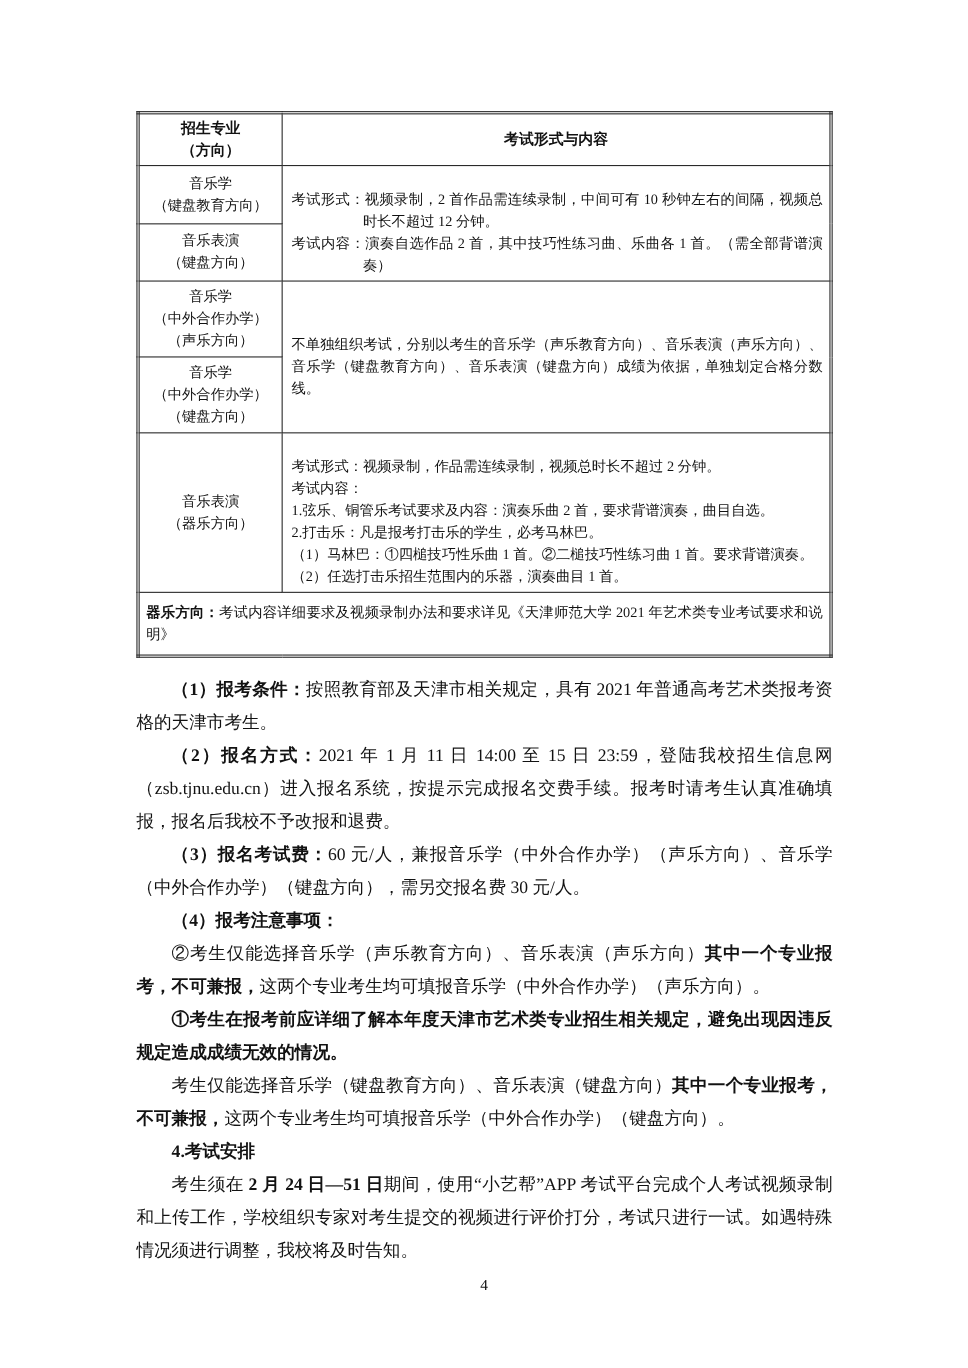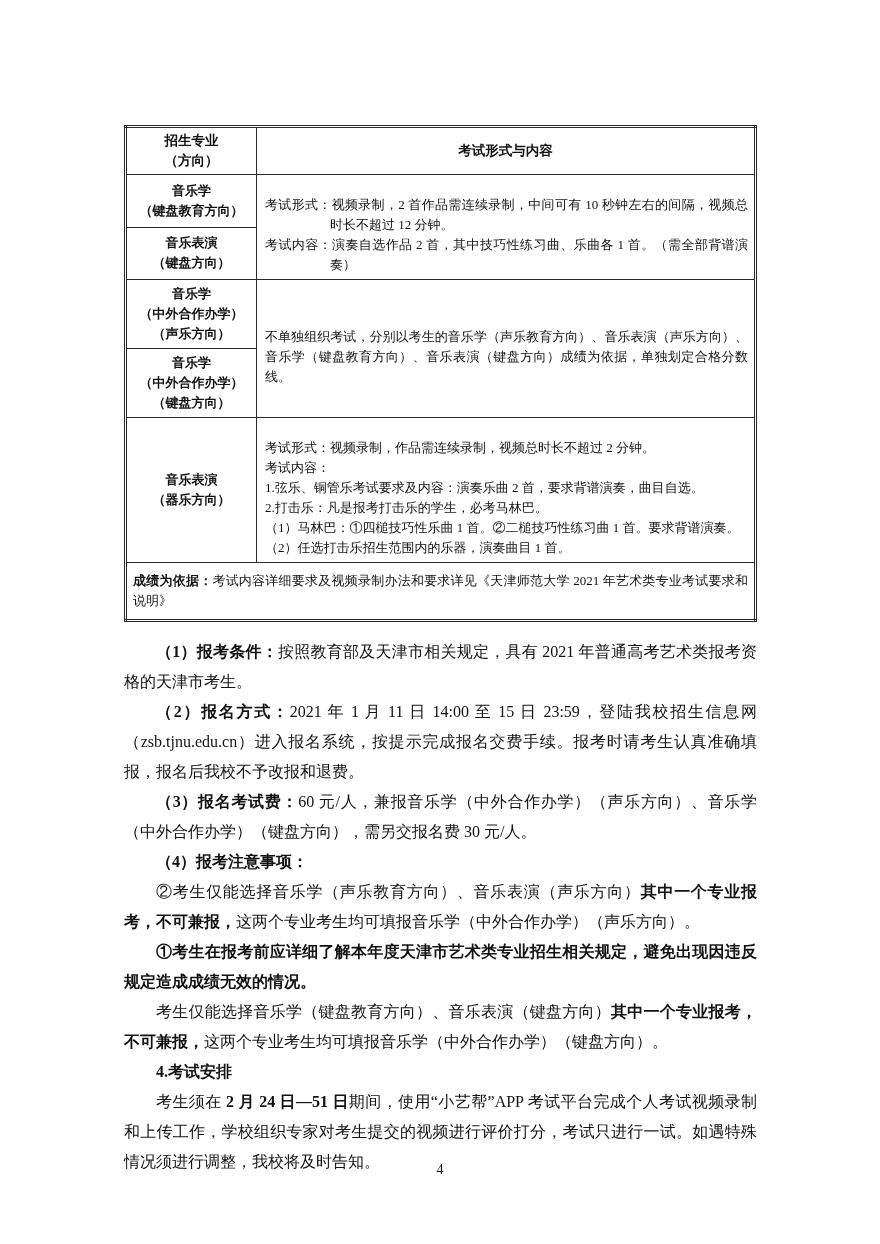--- a/index.html
+++ b/index.html
@@ -20,40 +20,38 @@
     width: 633px;
   }
 
   
   table.exam {
     width: 633px;
     border-collapse: collapse;
     border: 3px double #2a2a2a;
     font-size: 13px;
     line-height: 20px;
-    margin-top: 24px;
   }
   table.exam th, table.exam td {
     border: 1px solid #2a2a2a;
     vertical-align: middle;
   }
   th.hdr-majors, th.hdr-content {
     font-weight: bold;
     text-align: center;
     white-space: pre-line;
     padding: 3px 2px;
     height: 40px;
     font-size: 13.5px;
   }
   td.major {
     width: 131px;
     text-align: center;
     white-space: pre-line;
     padding: 4px 2px;
-    font-weight: bold;
   }
   td.exam-content {
     text-align: justify;
     padding: 20px 6px 4px 8px;
   }
   .hang { padding-left: 5em; text-indent: -5em; }
   .h-a1 { height: 49px; }
   .h-a2 { height: 47px; }
   .h-b1 { height: 53px; }
   .h-b2 { height: 55px; }
@@ -134,21 +132,21 @@
           <div>考试内容：</div>
           <div>1.弦乐、铜管乐考试要求及内容：演奏乐曲 2 首，要求背谱演奏，曲目自选。</div>
           <div>2.打击乐：凡是报考打击乐的学生，必考马林巴。</div>
           <div>（1）马林巴：①四槌技巧性乐曲 1 首。②二槌技巧性练习曲 1 首。要求背谱演奏。</div>
           <div>（2）任选打击乐招生范围内的乐器，演奏曲目 1 首。</div>
         </td>
       </tr>
 
       <tr>
         <td class="notice" colspan="2">
-          <b>成绩为依据：</b><span>考试内容详细要求及视频录制办法和要求详见《天津师范大学 2021 年艺术类专业考试要求和说明》</span>
+          <b>器乐方向：</b><span>考试内容详细要求及视频录制办法和要求详见《天津师范大学 2021 年艺术类专业考试要求和说明》</span>
         </td>
       </tr>
     </tbody>
       </table>
 
     <div class="doc-body">
       <p>
         <b>（1）报考条件：</b><span>按照教育部及天津市相关规定，具有 2021 年普通高考艺术类报考资格的天津市考生。</span>
       </p>
       <p>

